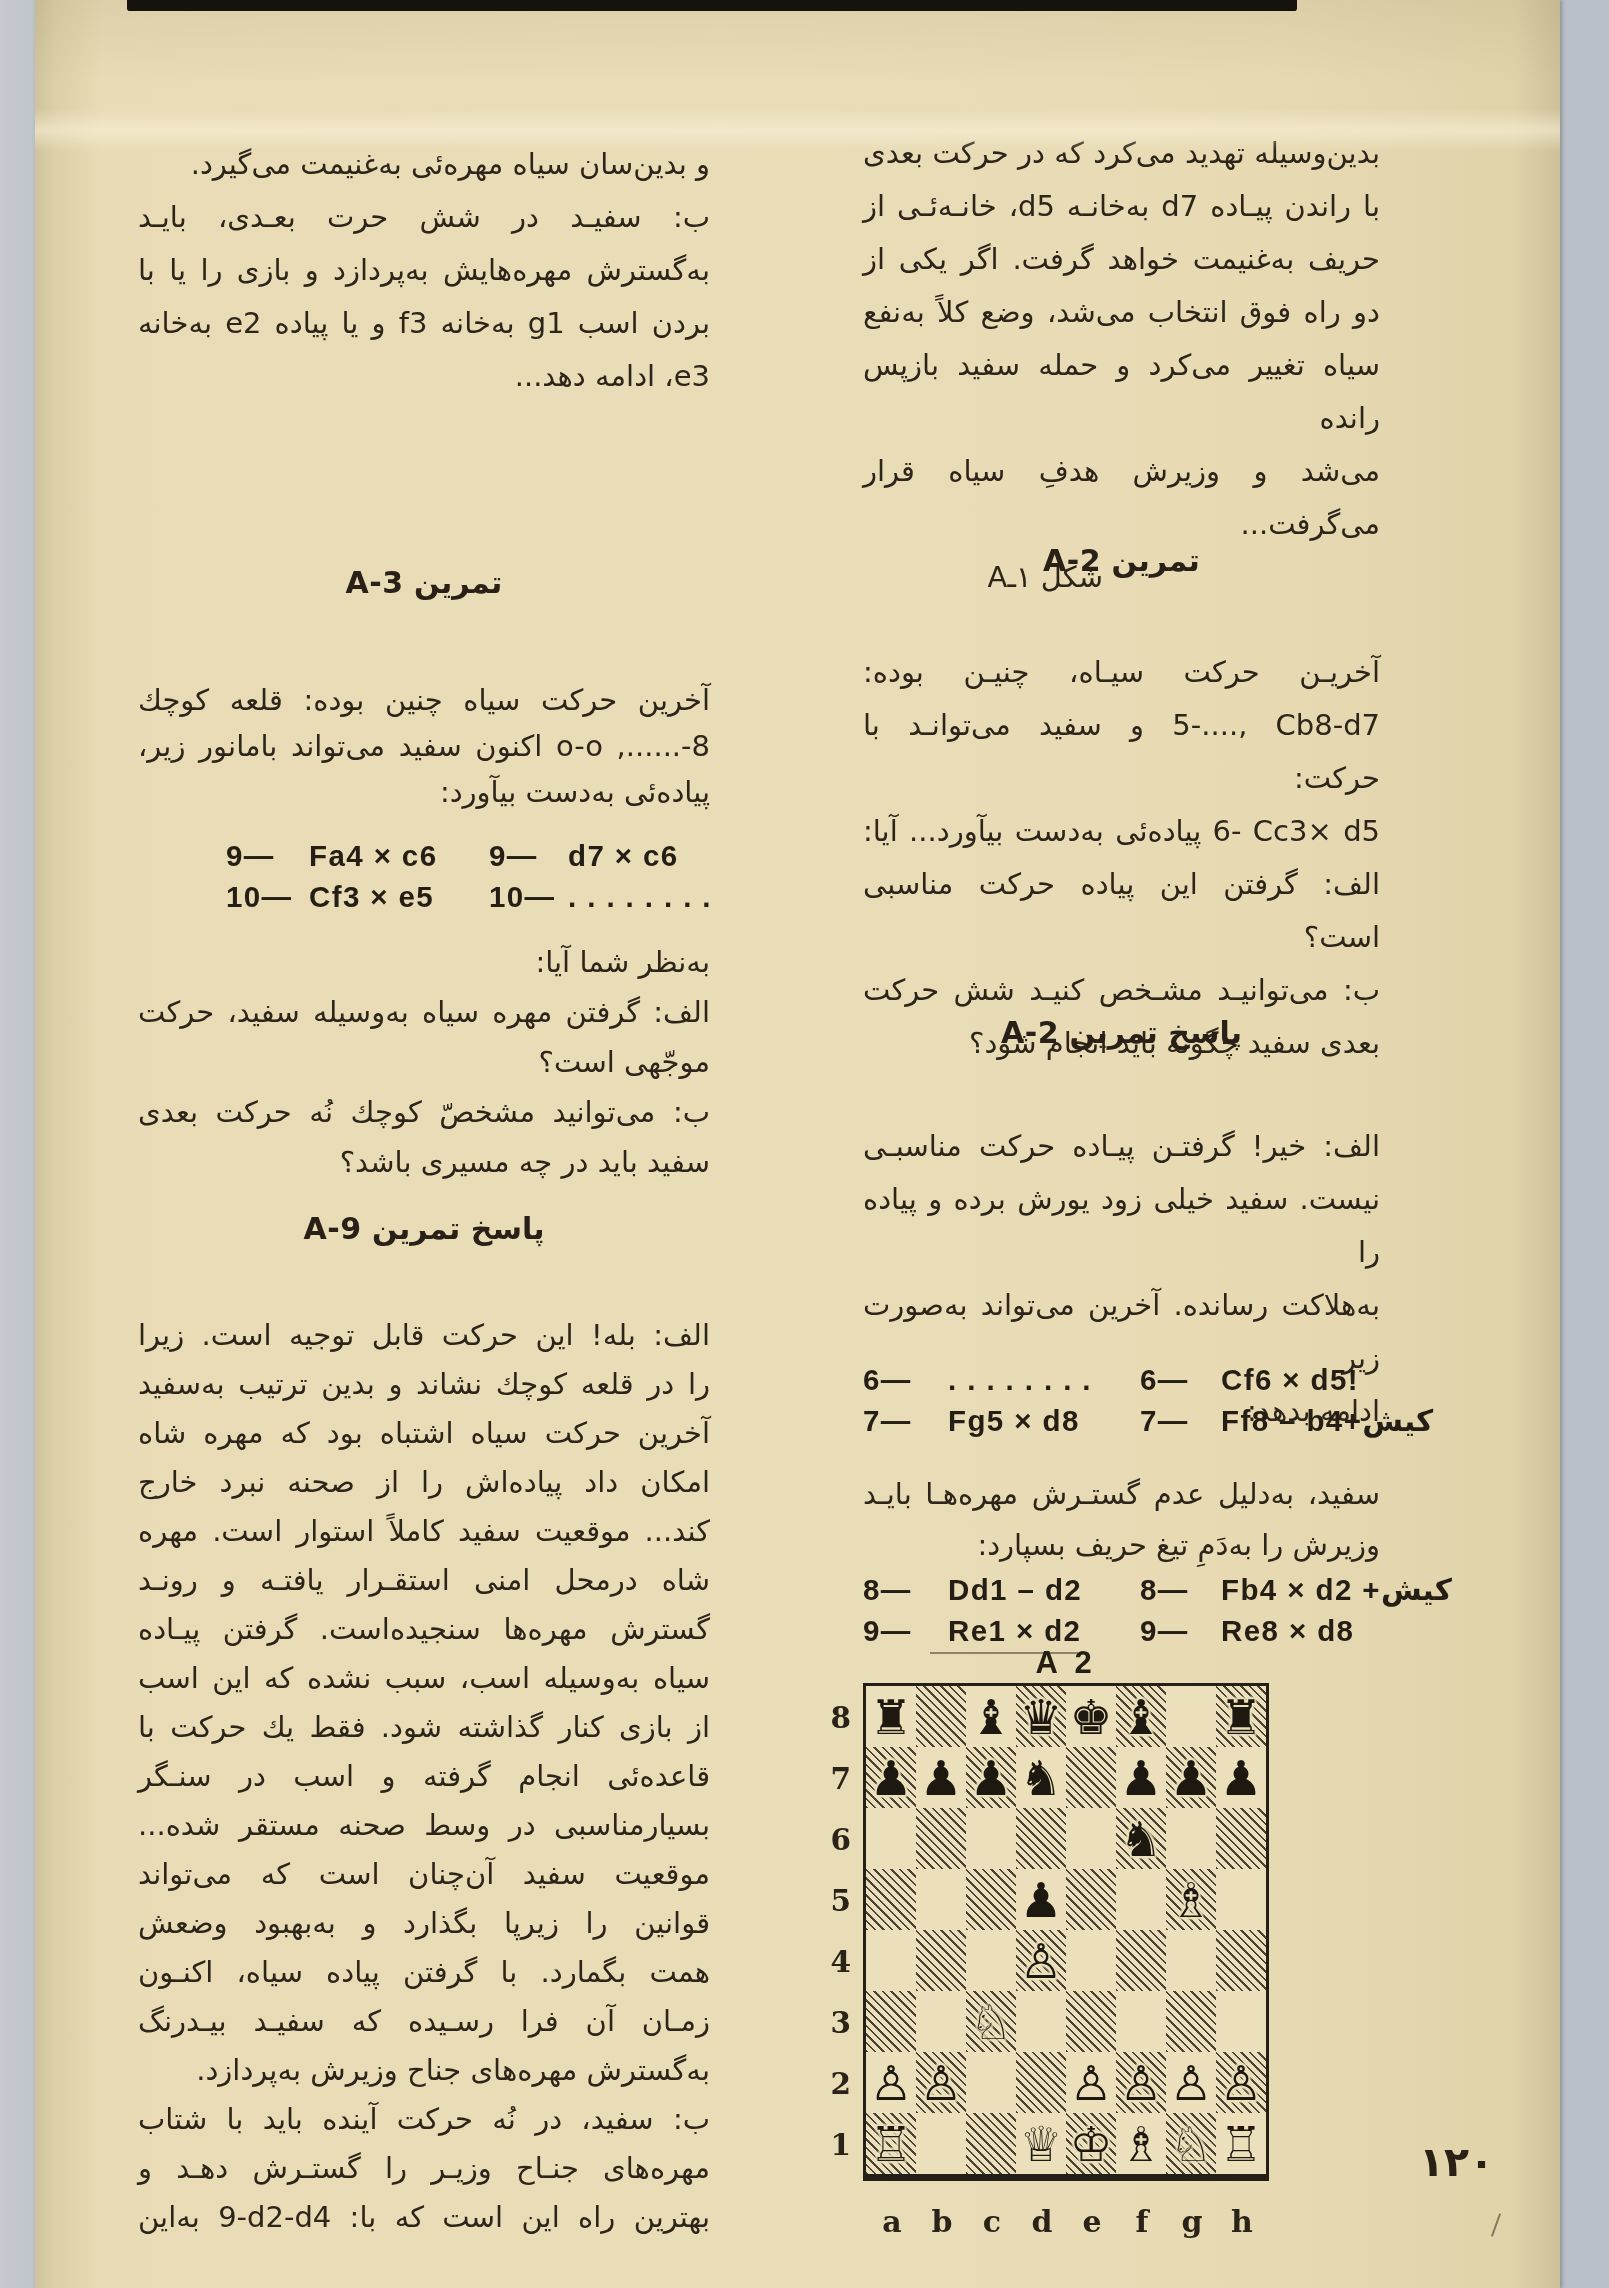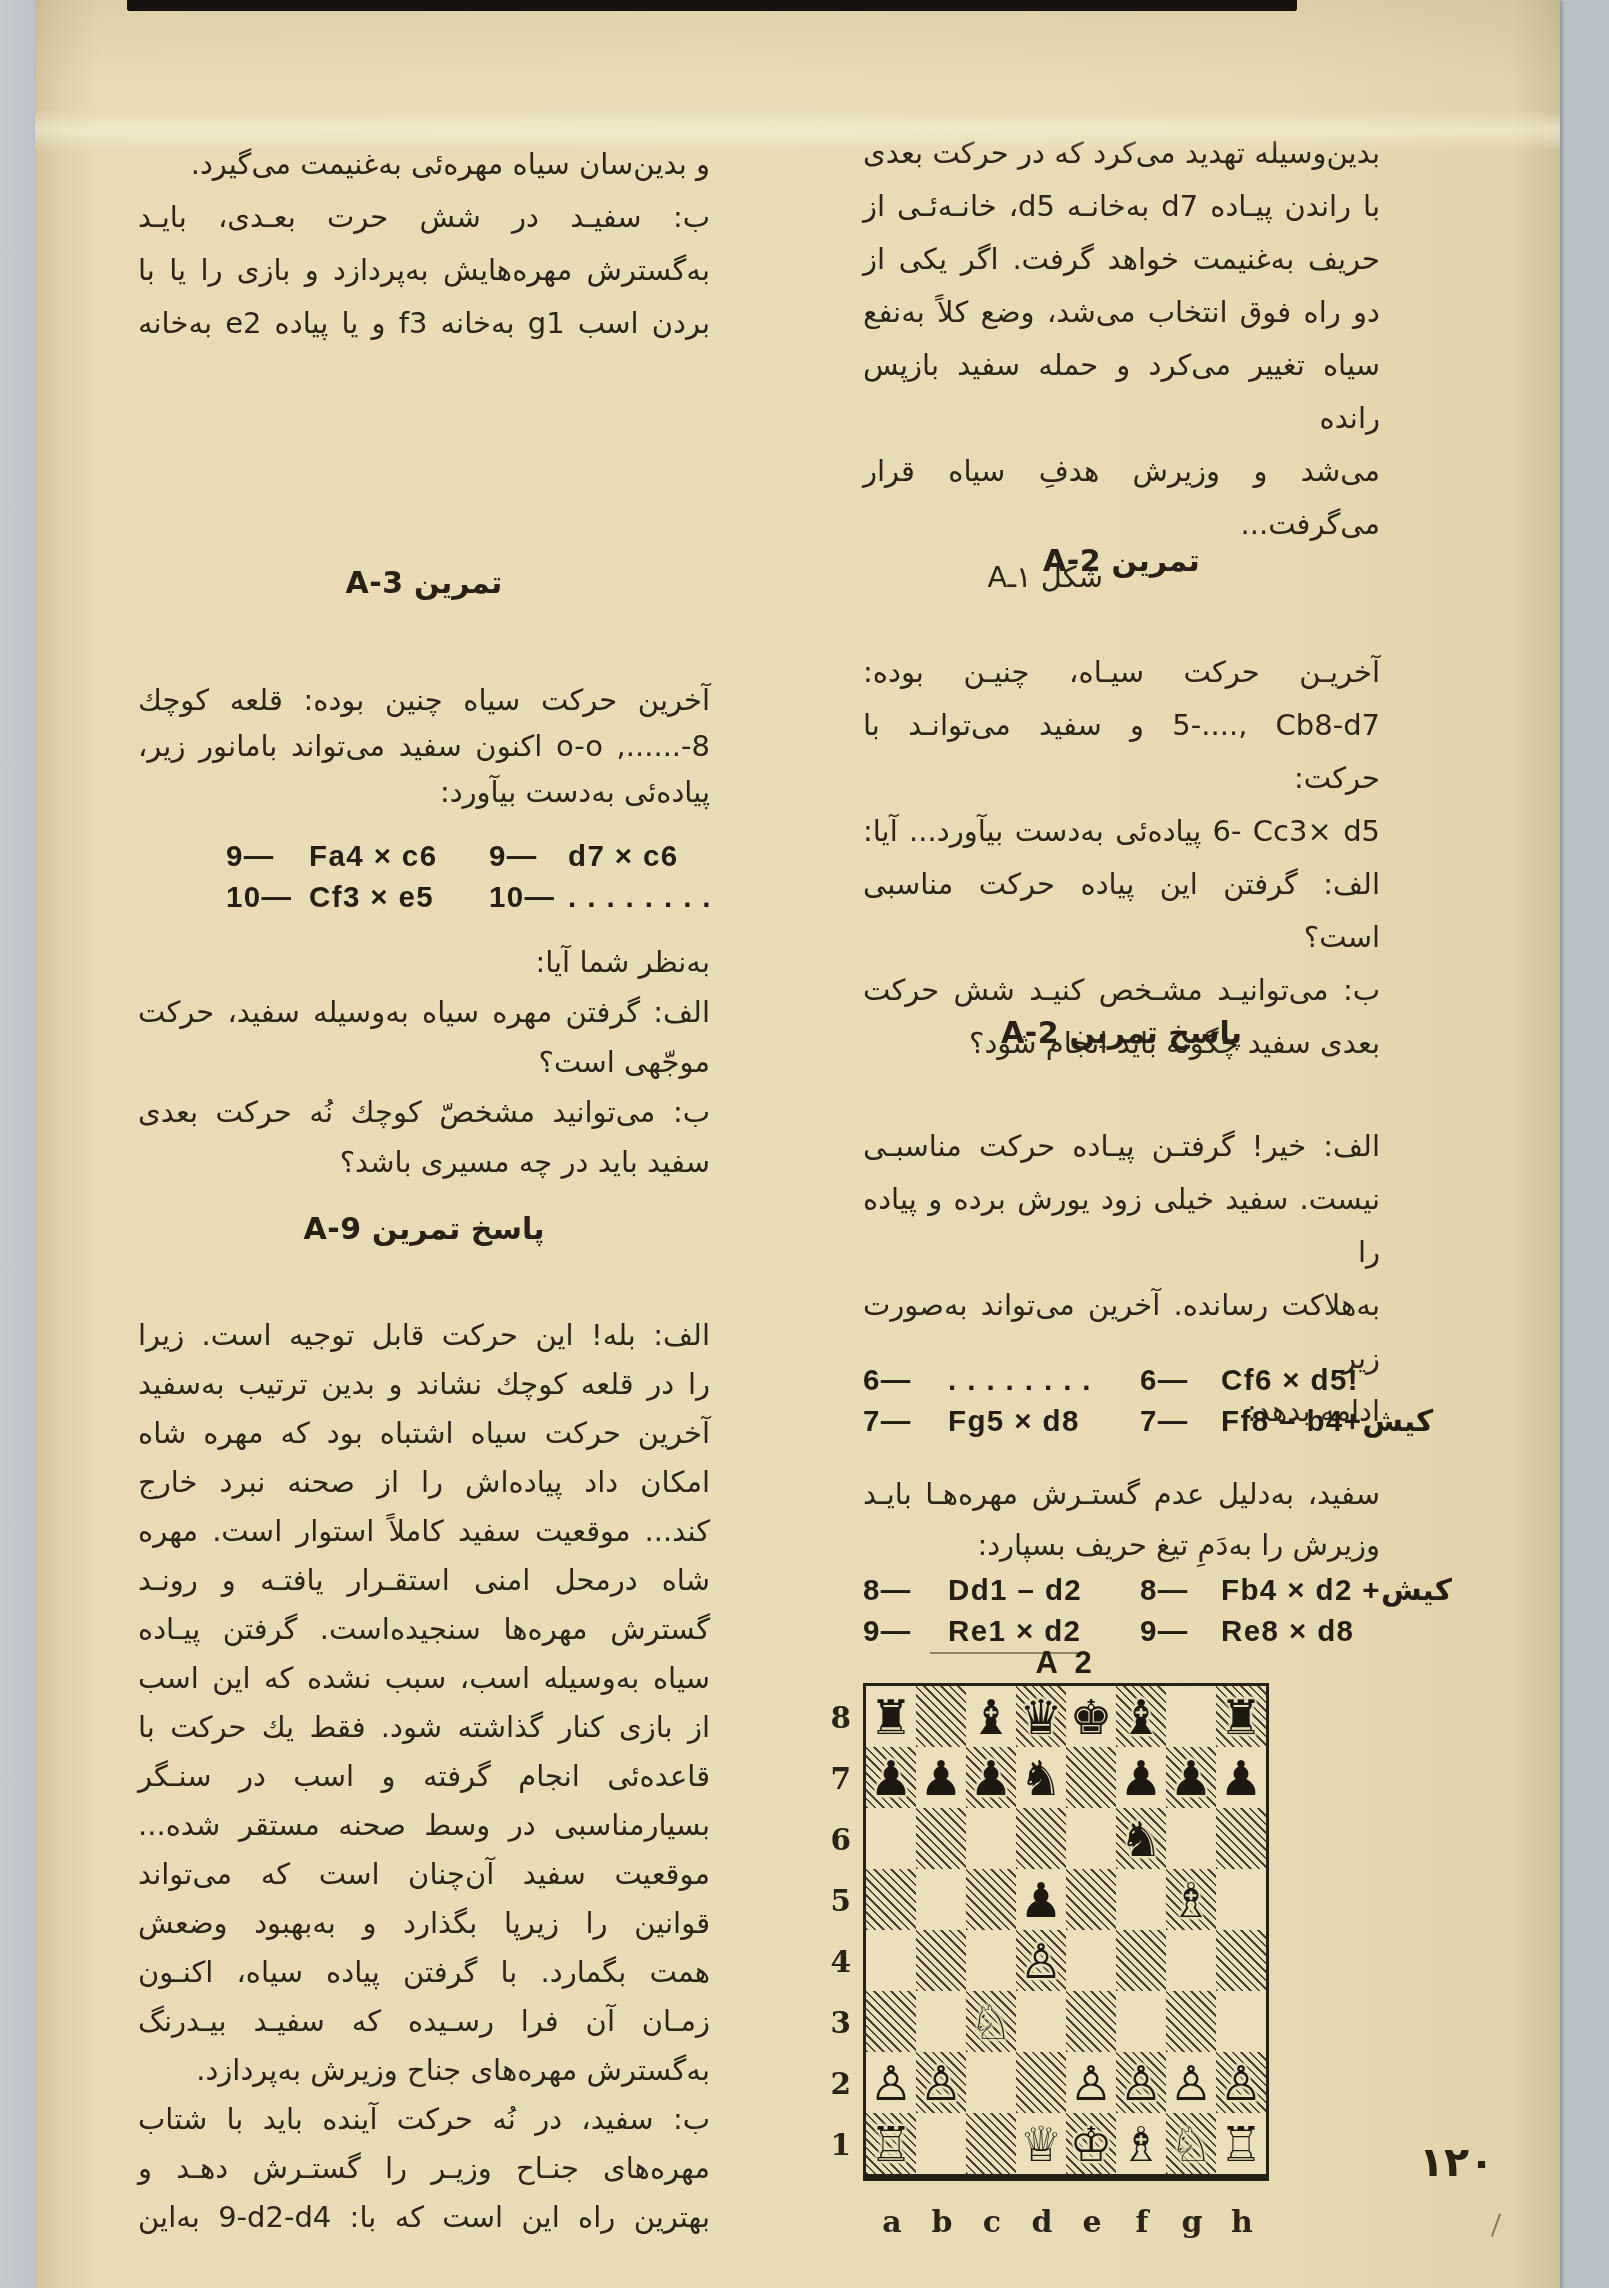--- a/index.html
+++ b/index.html
@@ -119,20 +119,21 @@
         </div>
       <div class="strayrule" style="left:895px;top:1652px;width:148px;"></div>
     </div>
 
     <div>
       <div class="para" style="left:103px;top:138px;width:572px;font-size:29px;line-height:53px;">
           <div class="line r">و بدین‌سان سیاه مهره‌ئی به‌غنیمت می‌گیرد.</div>
           <div class="line j">ب: سفیـد در شش حرت بعـدی، بایـد</div>
           <div class="line j">به‌گسترش مهره‌هایش به‌پردازد و بازی را یا با</div>
           <div class="line j">بردن اسب g1 به‌خانه f3 و یا پیاده e2 به‌خانه</div>
+          <div class="line r">e3، ادامه دهد...</div>
         </div>
       <div class="heading" style="left:103px;top:565px;width:572px;">تمرین A-3</div>
       <div class="para" style="left:103px;top:677px;width:572px;font-size:29px;line-height:46px;">
           <div class="line j">آخرین حرکت سیاه چنین بوده: قلعه کوچك</div>
           <div class="line j">⁦o-o ,......-8⁩ اکنون سفید می‌تواند بامانور زیر،</div>
           <div class="line r">پیاده‌ئی به‌دست بیآورد:</div>
         </div>
       <div class="moves m-left" style="left:191px;top:835px;width:535px;">
           <div class="mrow">
             <span class="mc">9—</span>

